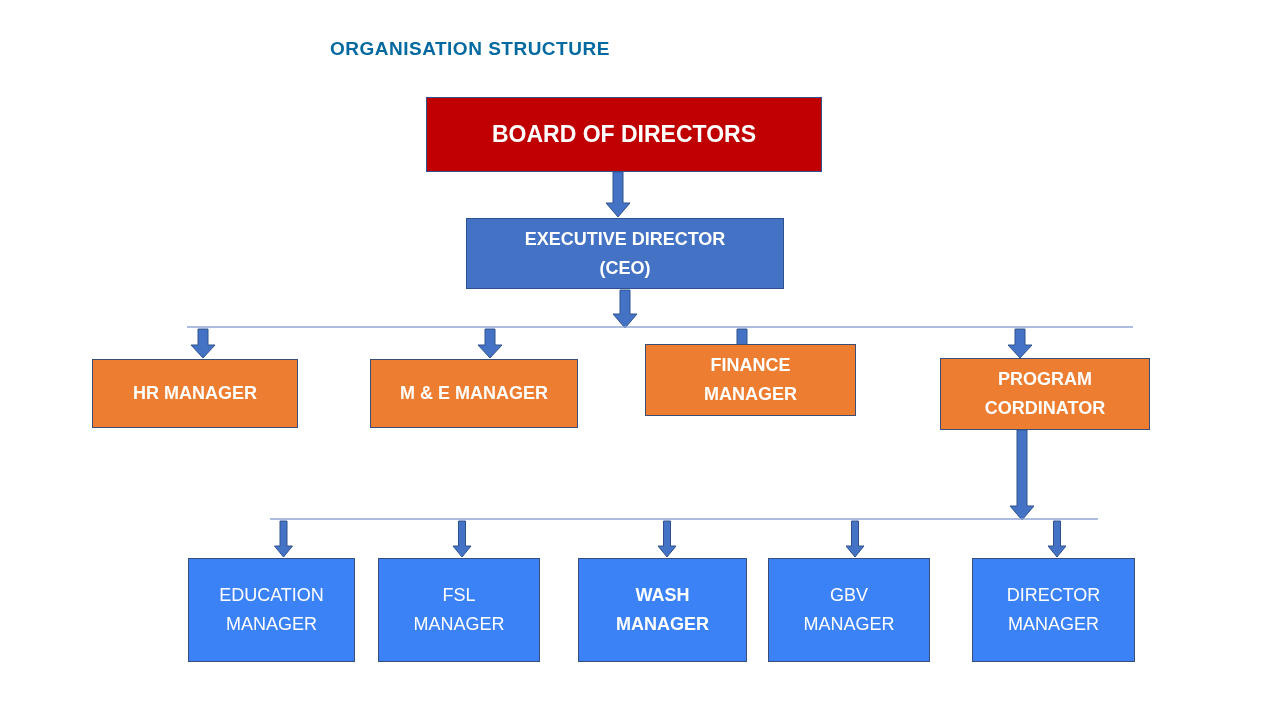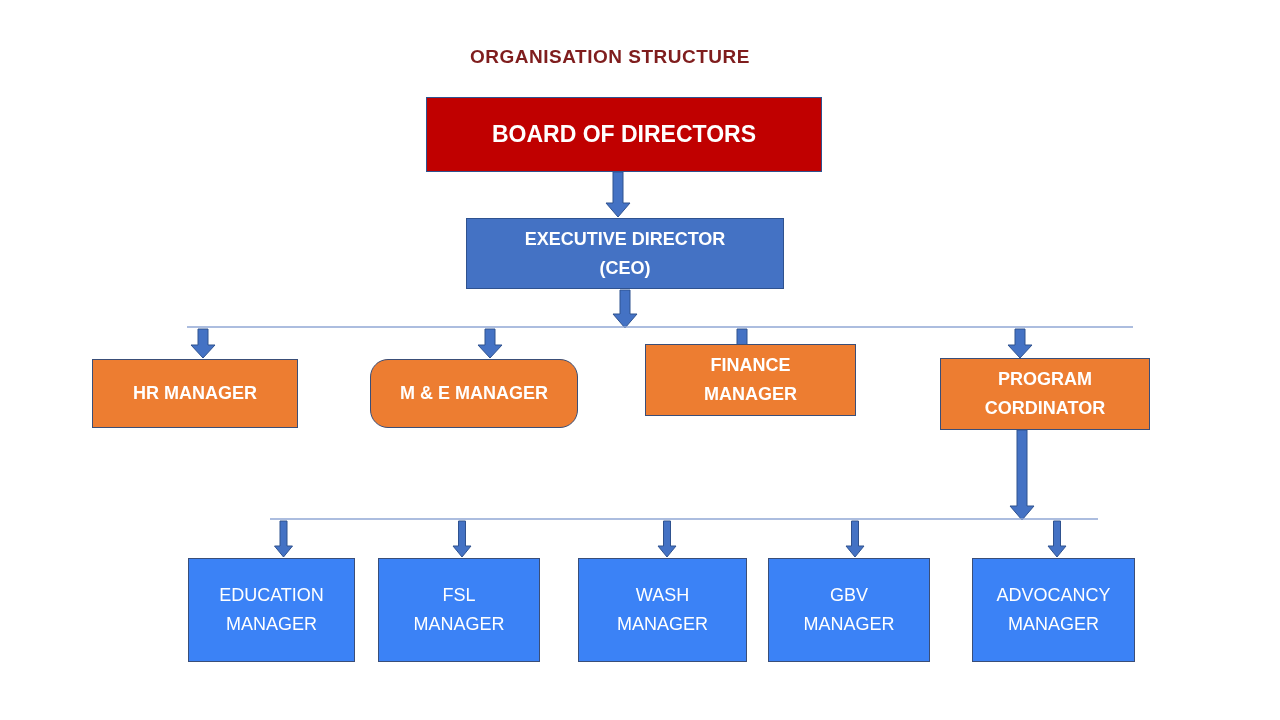--- a/index.html
+++ b/index.html
@@ -9,26 +9,25 @@
     height: 720px;
     background: #ffffff;
     font-family: "Liberation Sans", sans-serif;
     overflow: hidden;
   }
   .chart-title {
     position: absolute;
     left: 330px;
     top: 38px;
     width: 560px;
-    text-align: center;
+    text-align: left;
     font-size: 19px;
     font-weight: bold;
-    color: #7f1d1d;
+    color: #0369a1;
     letter-spacing: 0.5px;
-    margin-top: 8px;
   }
   .connectors {
     position: absolute;
     left: 0; top: 0;
     width: 1280px; height: 720px;
   }
   .node {
     position: absolute;
     display: flex;
     align-items: center;
@@ -52,31 +51,31 @@
     left: 466px; top: 218px; width: 318px; height: 71px;
     background: #4472C4;
     font-size: 18px; font-weight: bold;
     border-color: #2F528F;
   }
   .node-manager {
     background: #ED7D31;
     font-size: 18px; font-weight: bold;
   }
   .node-hr      { left: 92px;  top: 359px; width: 206px; height: 69px; }
-  .node-me      { left: 370px; top: 359px; width: 208px; height: 69px; border-radius: 18px; }
+  .node-me      { left: 370px; top: 359px; width: 208px; height: 69px; }
   .node-finance { left: 645px; top: 344px; width: 211px; height: 72px; }
   .node-program { left: 940px; top: 358px; width: 210px; height: 72px; }
   .node-team {
     background: #3b82f6;
     font-size: 18px; font-weight: normal;
     top: 558px; height: 104px;
   }
   .node-education { left: 188px; width: 167px; }
   .node-fsl       { left: 378px; width: 162px; }
-  .node-wash      { left: 578px; width: 169px; }
+  .node-wash      { left: 578px; width: 169px; font-weight: bold; }
   .node-gbv       { left: 768px; width: 162px; }
   .node-advocancy { left: 972px; width: 163px; }
 </style>
 </head>
 <body>
 
 <div class="stage">
 
   <div class="chart-title">ORGANISATION STRUCTURE</div>
 
@@ -138,17 +137,17 @@
   </div>
   <div class="node node-team node-wash">
     <span class="node-label">WASH
 MANAGER</span>
   </div>
   <div class="node node-team node-gbv">
     <span class="node-label">GBV
 MANAGER</span>
   </div>
   <div class="node node-team node-advocancy">
-    <span class="node-label">ADVOCANCY
+    <span class="node-label">DIRECTOR
 MANAGER</span>
   </div>
 
 </div>
 
 </body></html>

